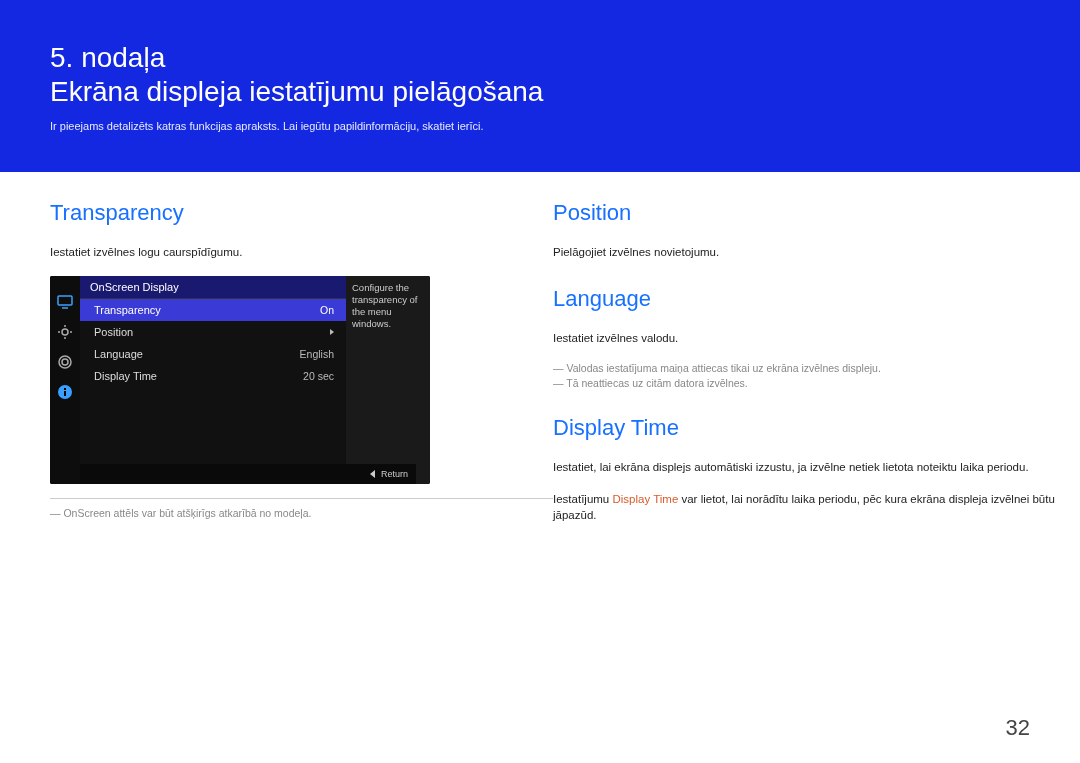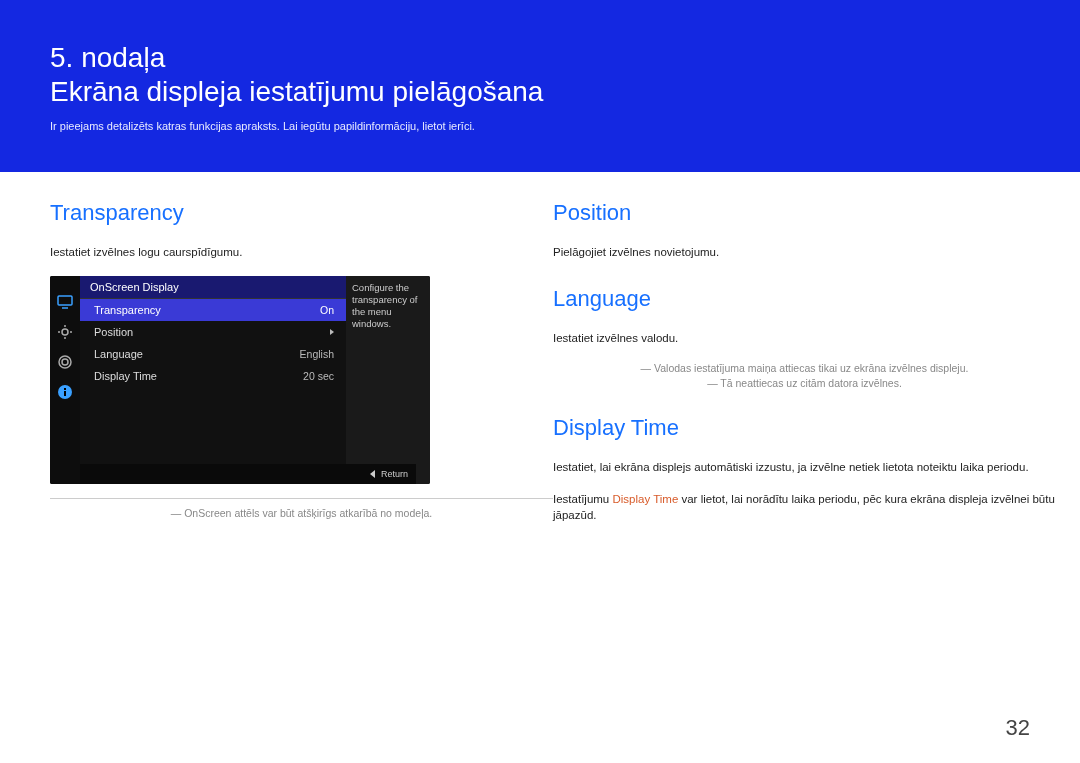--- a/index.html
+++ b/index.html
@@ -5,21 +5,21 @@
   * { margin: 0; padding: 0; box-sizing: border-box; }
   html, body { width: 1080px; height: 763px; font-family: Arial, Helvetica, sans-serif; background: #fff; color: #222; }
   .banner { background: #1428e1; color: #fff; padding: 42px 50px 40px 50px; }
   .chapter { font-size: 28px; font-weight: 500; margin-bottom: 2px; }
   .title { font-size: 28px; font-weight: 400; margin-bottom: 12px; }
   .banner-sub { font-size: 11px; color: #e8eaff; }
   .content { display: flex; padding: 28px 24px 0 50px; }
   .col { flex: 1; }
   .section-h { color: #1770ff; font-size: 22px; font-weight: 500; margin-bottom: 18px; }
   .section-p { font-size: 11.5px; margin-bottom: 16px; line-height: 1.4; }
-  .note-dash { font-size: 10.5px; color: #888; margin: 3px 0 3px 0; text-indent: -12px; padding-left: 12px; text-align: center; }
+  .note-dash { font-size: 10.5px; color: #888; margin: 3px 0 3px 0; text-indent: -12px; padding-left: 12px; }
   .note-dash::before { content: "― "; }
   .section { margin-bottom: 26px; }
   .inline-red { color: #d85b2a; }
   .page-num { position: absolute; right: 50px; bottom: 22px; font-size: 22px; color: #444; }
 
   
   .osd-wrap { width: 380px; background: #000; border-radius: 2px; padding: 0; position: relative; overflow: hidden; margin-bottom: 14px; }
   .osd-inner { display: flex; height: 208px; }
   .osd-sidebar { width: 30px; background: #0d0d0d; display: flex; flex-direction: column; align-items: center; padding-top: 18px; gap: 14px; }
   .osd-sidebar .ic { width: 16px; height: 16px; }
@@ -42,21 +42,21 @@
   .ic-gear { fill: none; stroke: #aaa; stroke-width: 1.5; }
   .ic-info { fill: #3aa0ff; }
   .arrow-r { width:0; height:0; border-top:3px solid transparent; border-bottom:3px solid transparent; border-left:4px solid #bbb; }
 </style>
 </head>
 <body>
 
 <div class="banner">
   <div class="chapter">5. nodaļa</div>
   <div class="title">Ekrāna displeja iestatījumu pielāgošana</div>
-  <div class="banner-sub">Ir pieejams detalizēts katras funkcijas apraksts. Lai iegūtu papildinformāciju, lietot ierīci.</div>
+  <div class="banner-sub">Ir pieejams detalizēts katras funkcijas apraksts. Lai iegūtu papildinformāciju, skatiet ierīci.</div>
 </div>
 
 <div class="content">
   <div class="col">
     <div class="section">
       <div class="section-h">Transparency</div>
       <div class="section-p">Iestatiet izvēlnes logu caurspīdīgumu.</div>
 
       <div class="osd-wrap">
         <div class="osd-inner">

